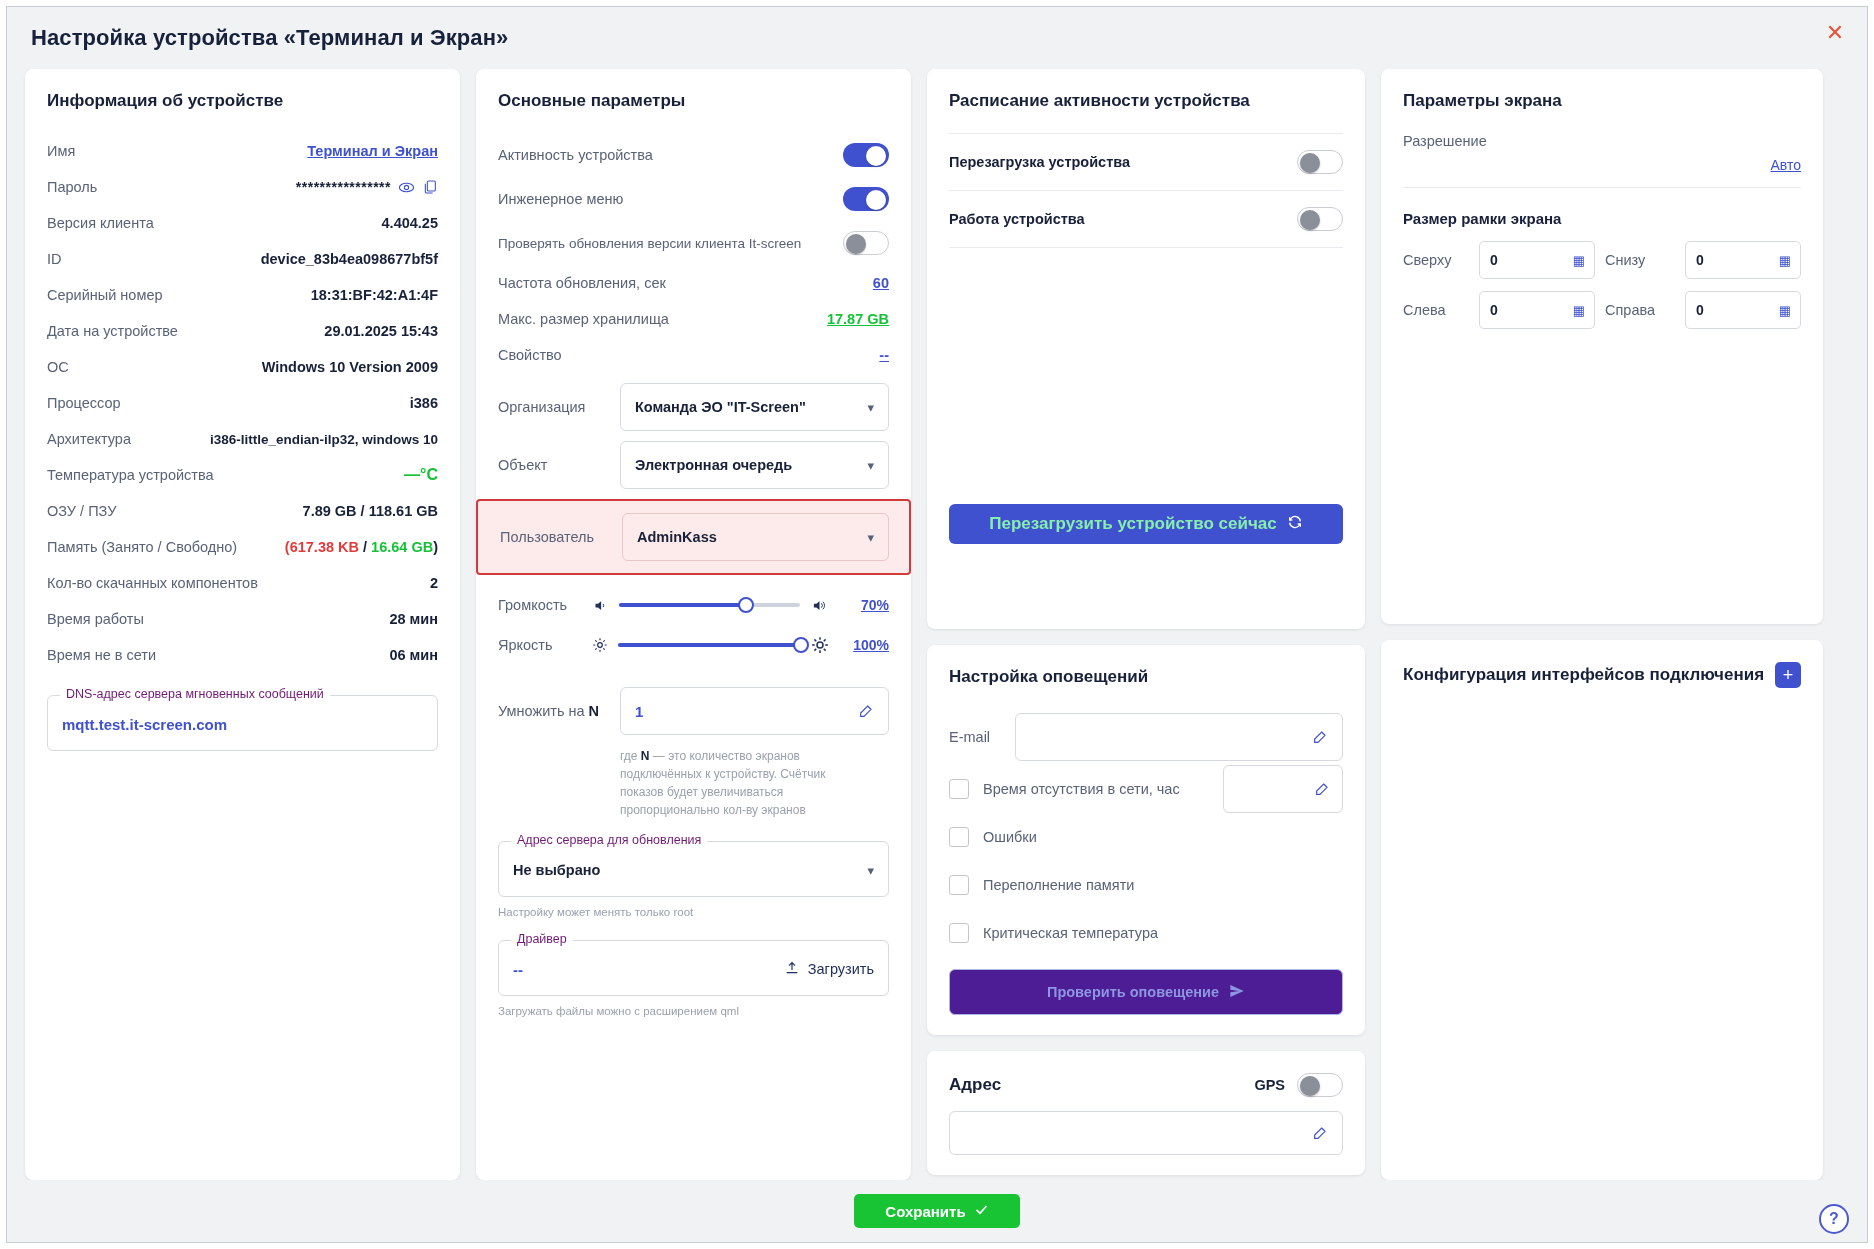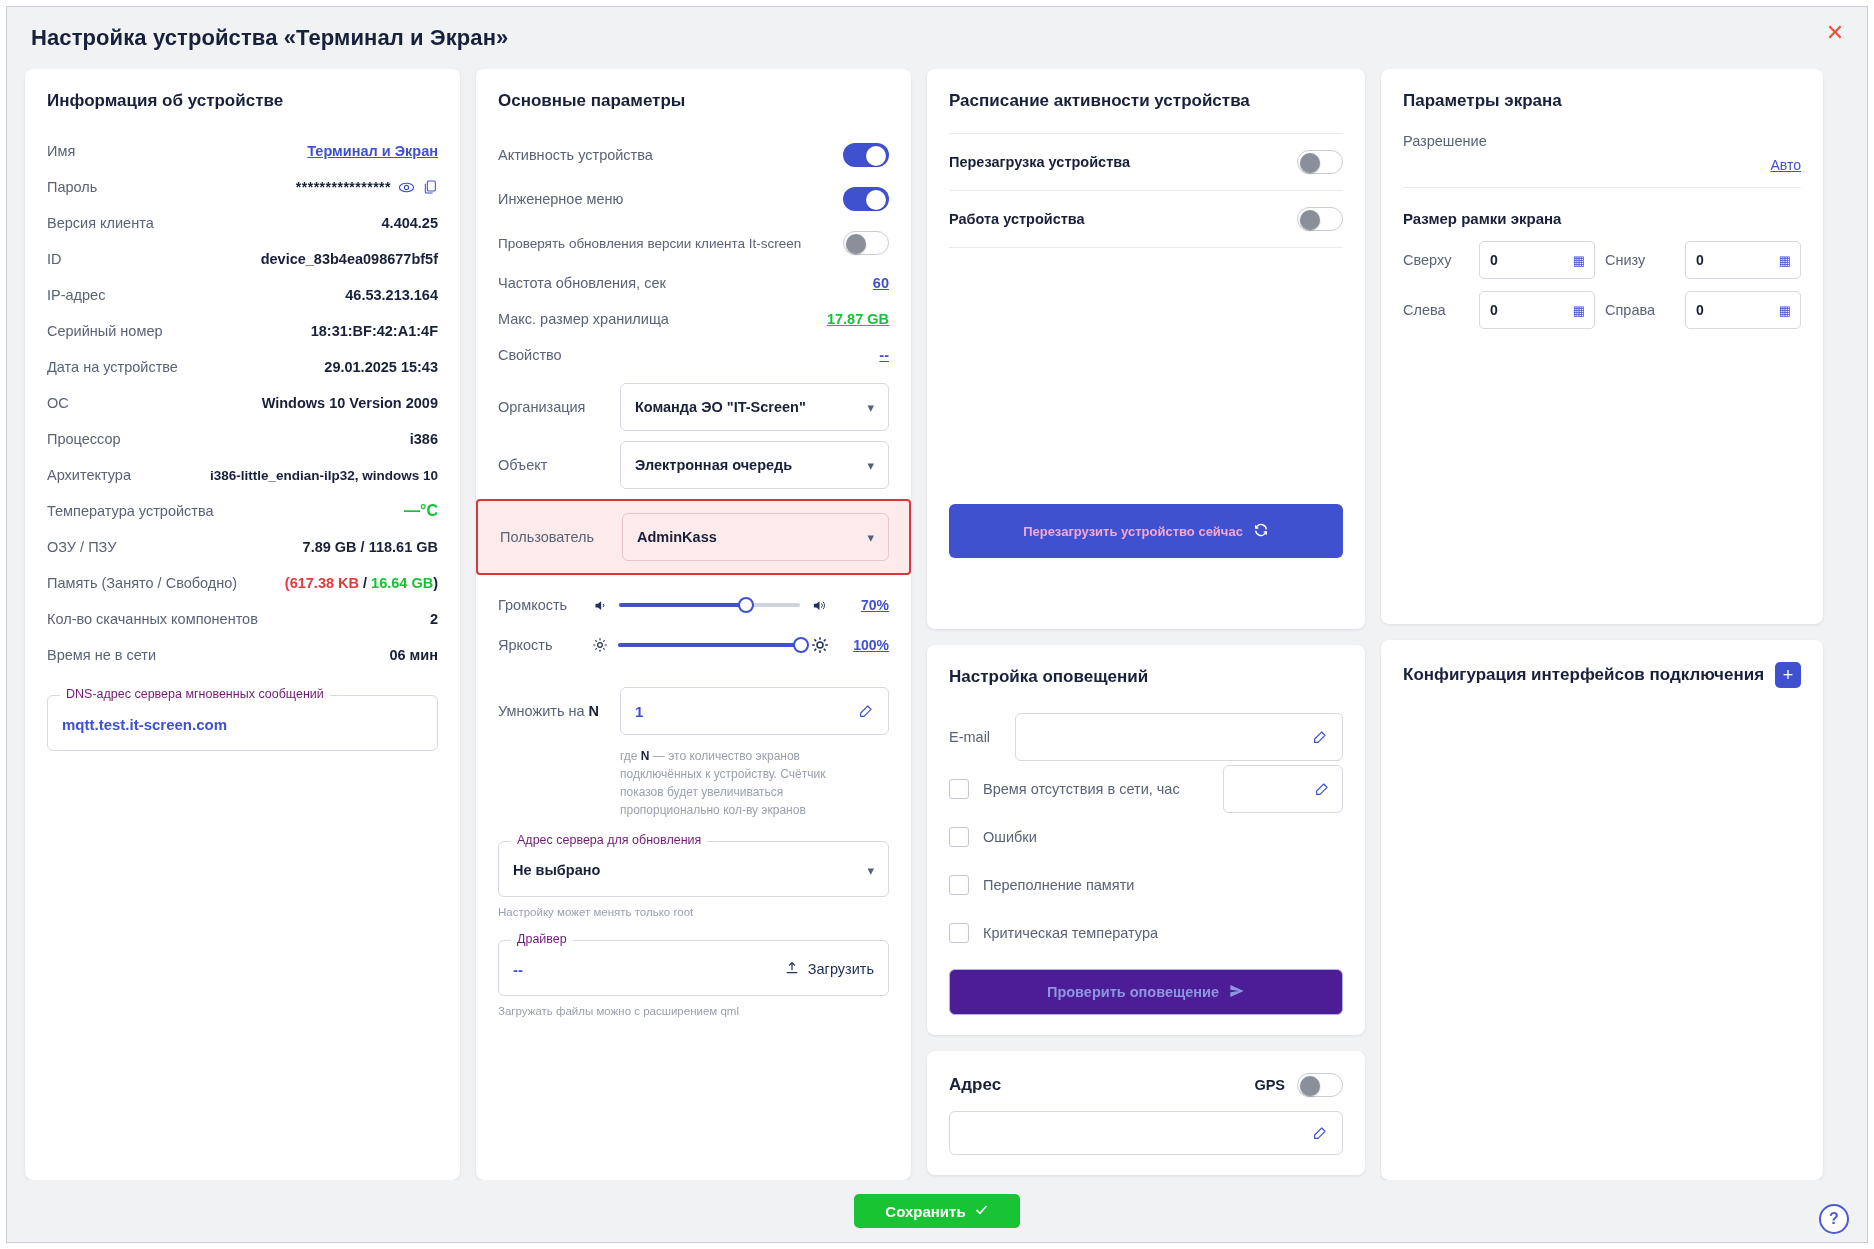--- a/index.html
+++ b/index.html
@@ -178,23 +178,23 @@
   .hint b { color: #18203a; }
   .note { font-size: 11.5px; color: #9aa0ae; margin-top: 9px; }
 
   .upload-btn {
     display: inline-flex; align-items: center; gap: 8px;
     color: #21305c; font-size: 14.5px; cursor: pointer;
   }
 
   
   .btn-primary {
-    width: 100%; height: 54px; border-radius: 6px;
-    background: #3f51cf; color: #f9a8d4; border: none;
-    font-size: 13px; font-weight: bold; cursor: pointer;
+    width: 100%; height: 40px; border-radius: 6px;
+    background: #3f51cf; color: #86efac; border: none;
+    font-size: 17px; font-weight: bold; cursor: pointer;
     display: flex; align-items: center; justify-content: center; gap: 10px;
     font-family: "Liberation Sans", sans-serif;
   }
   .btn-outline {
     width: 100%; height: 46px; border-radius: 6px;
     background: #4c1d95; color: #8d96e0; border: 1px solid #aab3ea;
     font-size: 14.5px; font-weight: bold; cursor: pointer;
     display: flex; align-items: center; justify-content: center; gap: 10px;
     font-family: "Liberation Sans", sans-serif;
   }
@@ -307,24 +307,20 @@
 
         <div class="info-row">
           <span class="info-label">Версия клиента</span>
           <span class="info-value">4.404.25</span>
         </div>
         <div class="info-row">
           <span class="info-label">ID</span>
           <span class="info-value">device_83b4ea098677bf5f</span>
         </div>
         <div class="info-row">
-          <span class="info-label">IP-адрес</span>
-          <span class="info-value">46.53.213.164</span>
-        </div>
-        <div class="info-row">
           <span class="info-label">Серийный номер</span>
           <span class="info-value">18:31:BF:42:A1:4F</span>
         </div>
         <div class="info-row">
           <span class="info-label">Дата на устройстве</span>
           <span class="info-value">29.01.2025 15:43</span>
         </div>
         <div class="info-row">
           <span class="info-label">ОС</span>
           <span class="info-value">Windows 10 Version 2009</span>
@@ -347,20 +343,24 @@
         </div>
         <div class="info-row">
           <span class="info-label">Память (Занято / Свободно)</span>
           <span class="info-value">
             <span class="val-red">(</span><span class="val-red">617.38 KB</span><span class="val-dark"> / </span><span class="val-green">16.64 GB</span><span class="val-dark">)</span>
           </span>
         </div>
         <div class="info-row">
           <span class="info-label">Кол-во скачанных компонентов</span>
           <span class="info-value">2</span>
+        </div>
+        <div class="info-row">
+          <span class="info-label">Время работы</span>
+          <span class="info-value">28 мин</span>
         </div>
         <div class="info-row">
           <span class="info-label">Время не в сети</span>
           <span class="info-value">06 мин</span>
         </div>
 
         <div class="fieldset">
           <span class="legend">DNS-адрес сервера мгновенных сообщений</span>
           <span class="fval">mqtt.test.it-screen.com</span>
         </div>

